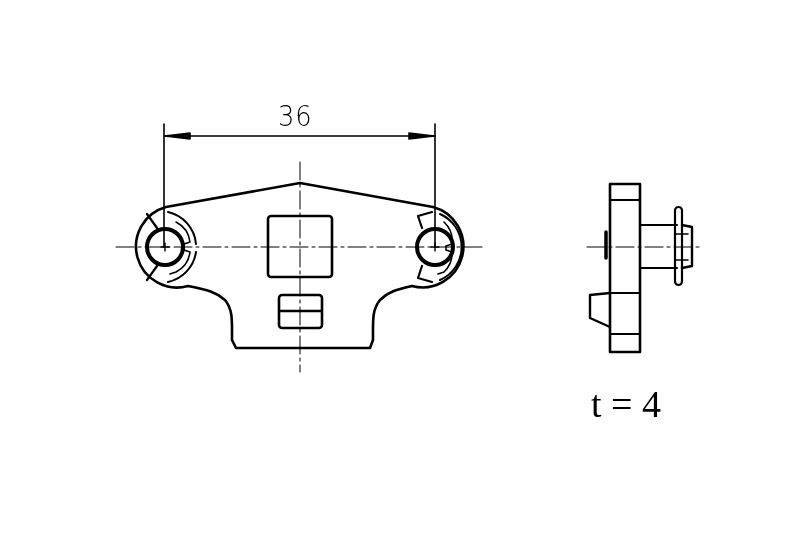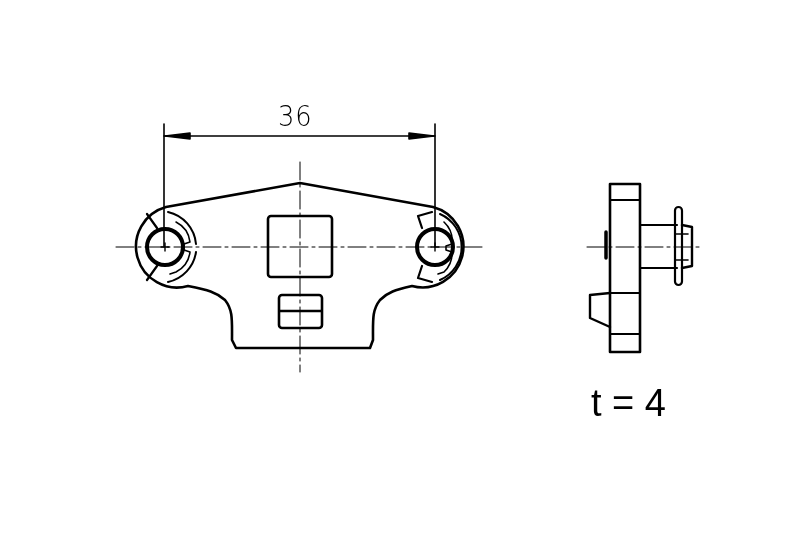--- a/index.html
+++ b/index.html
@@ -1,19 +1,19 @@
 <!DOCTYPE html>
 <html><head>
 <meta charset="utf-8">
 <style>
   html, body { margin: 0; padding: 0; background: #ffffff; }
   body { width: 797px; height: 553px; position: relative; overflow: hidden; font-family: "DejaVu Sans", sans-serif; }
   svg { position: absolute; left: 0; top: 0; }
   .dim-label { position: absolute; left: 278px; top: 100px; font-family: "DejaVu Sans", sans-serif; font-size: 28px; font-weight: 300; color: #000; letter-spacing: 1px; transform: scaleX(0.92); transform-origin: left top; }
-  .t-label { position: absolute; left: 591px; top: 382px; font-family: Liberation Sans, sans-serif; font-size: 38px; color: #000; }
+  .t-label { position: absolute; left: 591px; top: 382px; font-family: Liberation Serif, serif; font-size: 38px; color: #000; }
 </style>
 </head>
 <body>
 
 <svg width="797" height="553" viewBox="0 0 797 553">
   <g fill="none" stroke="#000" stroke-linecap="round" stroke-linejoin="round">
 
     <g>
 
       <g stroke-width="1.6">

